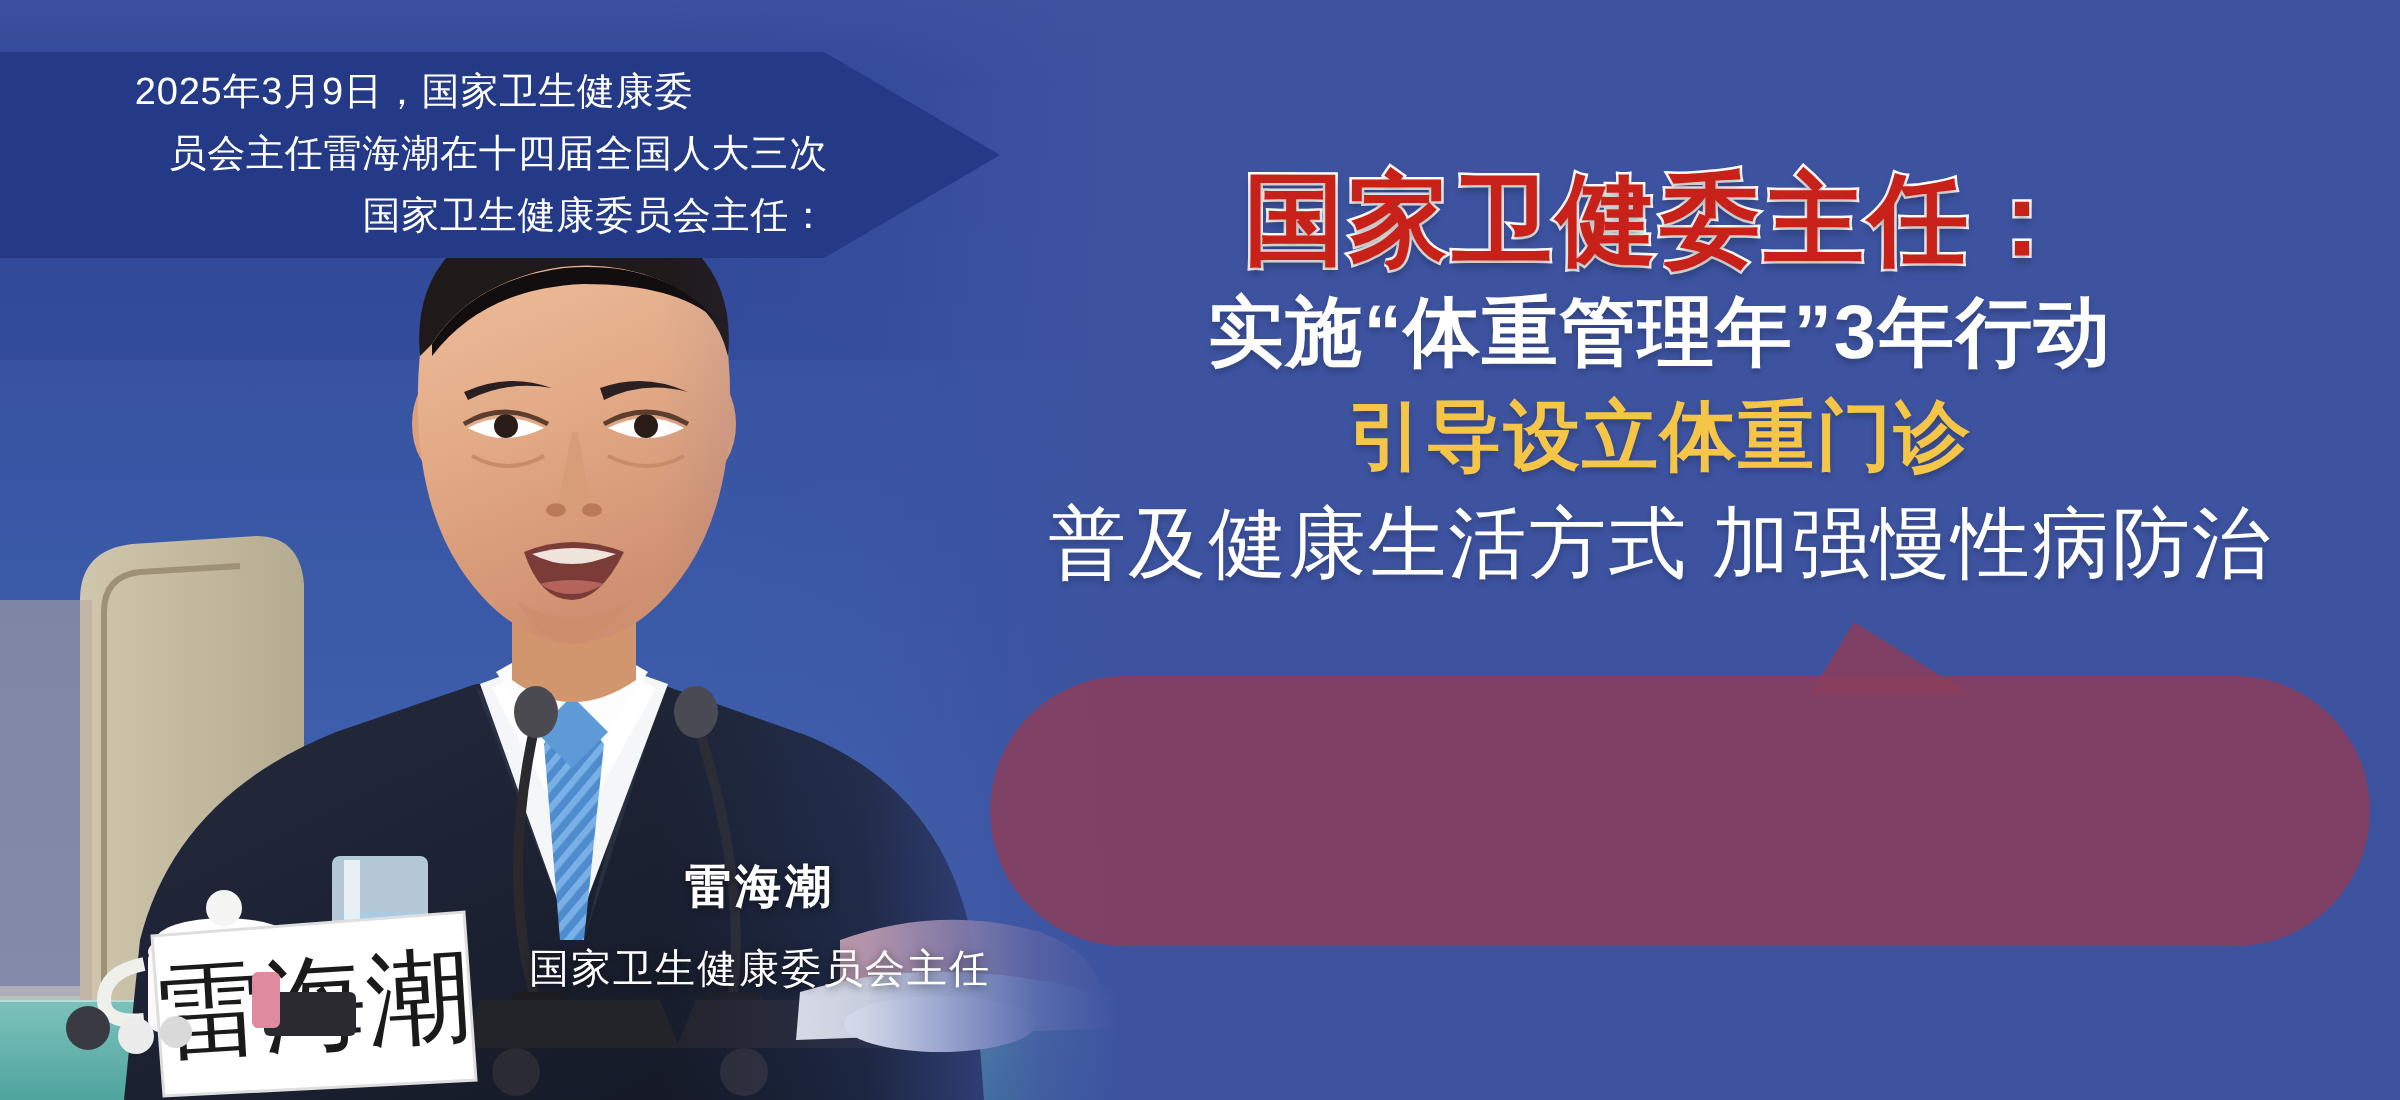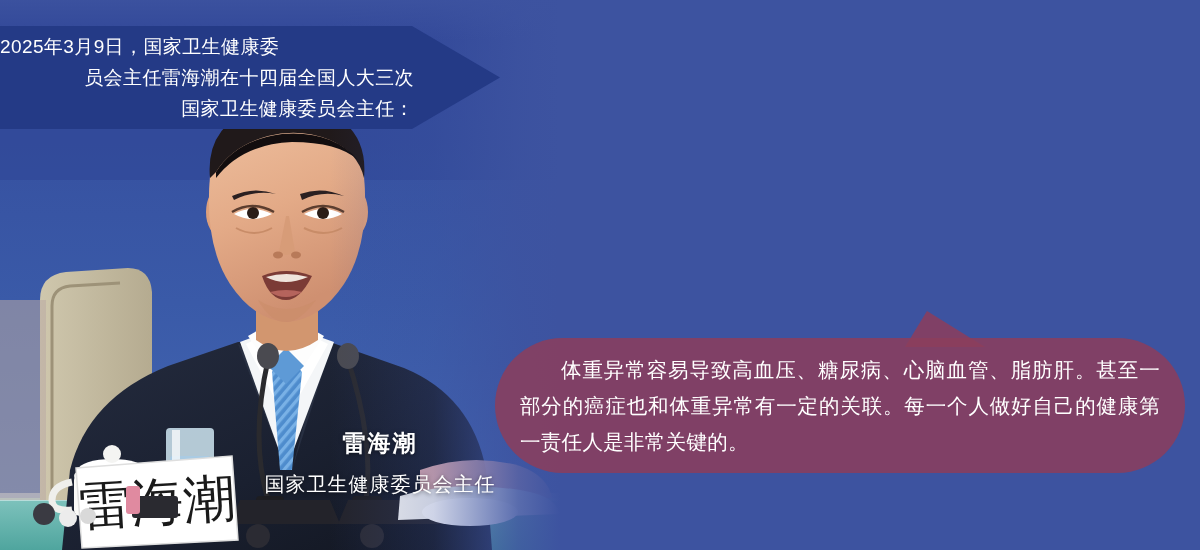--- a/index.html
+++ b/index.html
@@ -46,21 +46,21 @@
   .banner-text{
     position:absolute; left:0; top:26px; width:430px; height:103px;
     z-index:7;
     display:flex; flex-direction:column; justify-content:center;
     color:#ffffff;
     font-size:19px; line-height:31px;
     text-align:right;
     padding-right:16px;
     letter-spacing:0.4px;
   }
-  .banner-text > div:first-child{ text-align:left; }
+  .banner-text > div:first-child{ text-align:center; }
 
   
   .headline{
     position:absolute; left:460px; top:82px; width:740px;
     z-index:8; text-align:center;
   }
   .hl-red{
     font-size:50px; line-height:56px;
     font-weight:bold;
     color:#c8211a;
@@ -284,23 +284,28 @@
     <div class="photo-fade-top"></div>
   </div>
 
   <div class="banner"></div>
   <div class="banner-text">
     <div>2025年3月9日，国家卫生健康委</div>
     <div>员会主任雷海潮在十四届全国人大三次</div>
     <div>国家卫生健康委员会主任：</div>
   </div>
 
+  <div class="headline">
+    <div class="hl-red">国家卫健委主任：</div>
+    <div class="hl-white">实施“体重管理年”3年行动</div>
+    <div class="hl-yellow">引导设立体重门诊</div>
+    <div class="hl-white2">普及健康生活方式 加强慢性病防治</div>
+  </div>
 
   <div class="bubble-tail"></div>
   <div class="bubble"></div>
-  <div class="bubble-text">体重异常容易导致高血压、糖尿病、心脑血管、脂肪肝。甚至一部分的癌症也和体重异常有一定的关联。每一个人做好自己的健康第一责任人是非常关键的。</div>
 
   <div class="caption">
     <div class="caption-name">雷海潮</div>
     <div class="caption-title">国家卫生健康委员会主任</div>
   </div>
 
 </div>
 
 </body></html>

